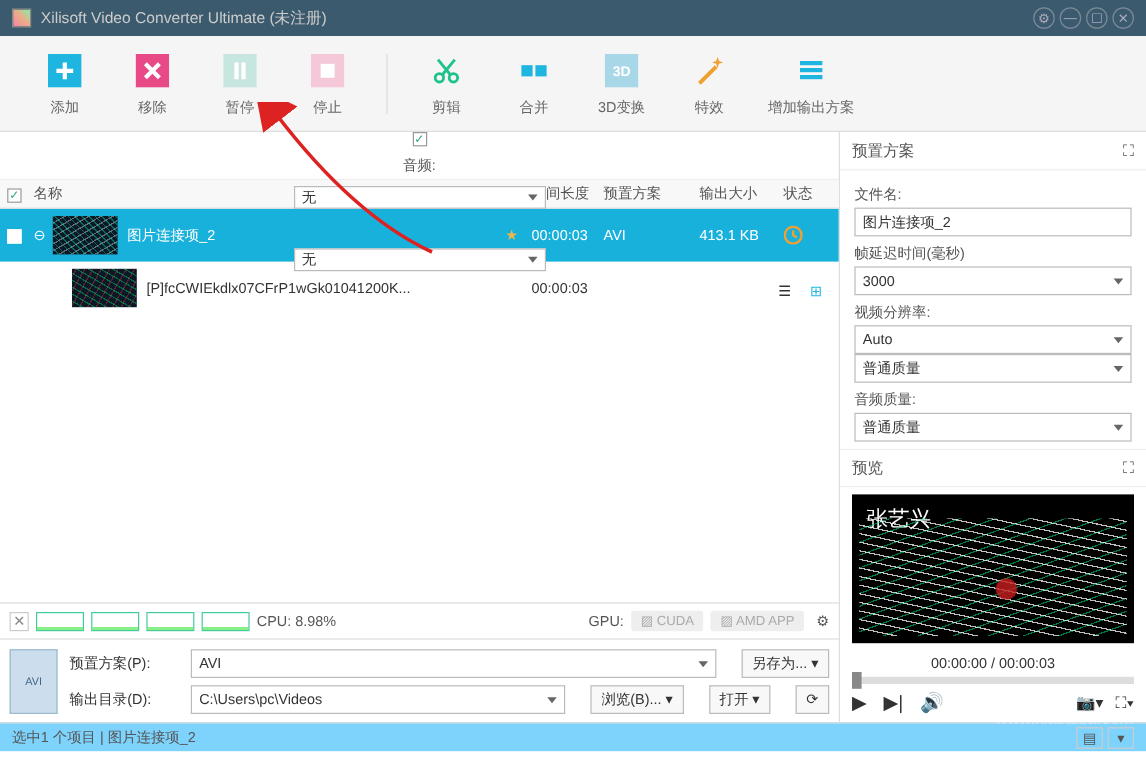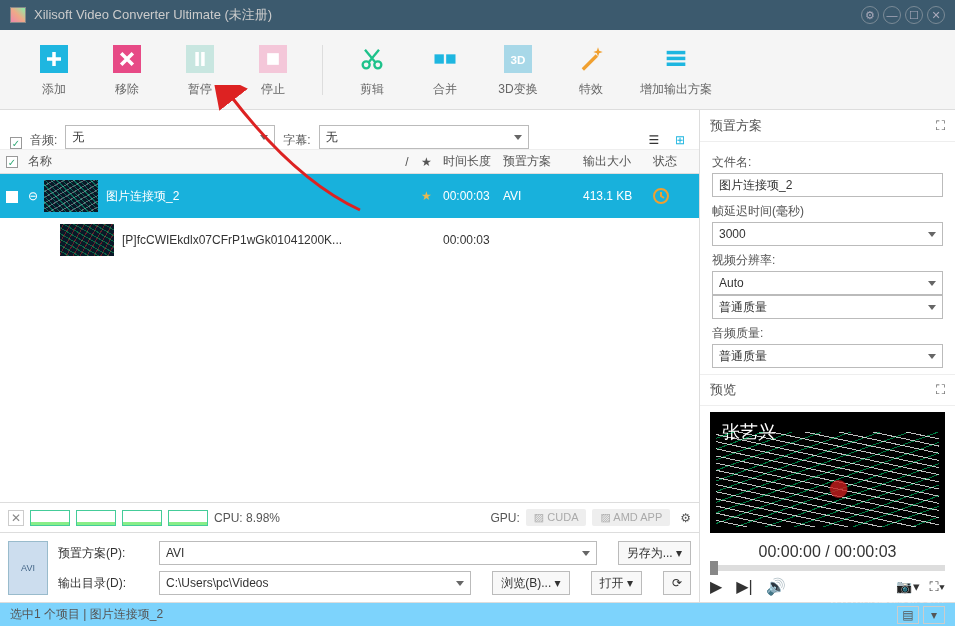--- a/index.html
+++ b/index.html
@@ -15,21 +15,21 @@
 .toolbtn { display: flex; flex-direction: column; align-items: center; gap: 4px; cursor: pointer; width: 48px; }
 .toolbtn.highlighted { border: 3px solid #d22; padding: 4px; width: 70px; height: 68px; margin: 0 -8px; }
 .toolbtn .iconbox { width: 36px; height: 36px; display: flex; align-items: center; justify-content: center; }
 .toolbtn .lbl { font-size: 12px; color: #666; }
 .iconbox svg { width: 28px; height: 28px; }
 
 .main { display: flex; height: 492px; }
 .left { width: 700px; display: flex; flex-direction: column; border-right: 1px solid #ddd; }
 .right { flex: 1; display: flex; flex-direction: column; padding: 0; }
 
-.filterbar { height: 40px; display: flex; align-items: flex-end; padding: 0 10px; gap: 8px; border-bottom: 1px solid #eee; }
+.filterbar { height: 40px; display: flex; align-items: center; padding: 0 10px; gap: 8px; border-bottom: 1px solid #eee; flex-direction: column; }
 .filterbar label { font-size: 12px; color: #555; }
 .combo { height: 24px; border: 1px solid #bbb; background: #fff; display: flex; align-items: center; padding: 0 6px; font-size: 12px; position: relative; }
 .combo::after { content: ''; position: absolute; right: 6px; width: 0; height: 0; border-left: 4px solid transparent; border-right: 4px solid transparent; border-top: 5px solid #666; }
 .viewicons { margin-left: auto; display: flex; gap: 8px; }
 .viewicon { width: 18px; height: 18px; display: flex; align-items: center; justify-content: center; }
 
 .listheader { height: 24px; background: #f8f8f8; border-bottom: 1px solid #ddd; display: flex; align-items: center; font-size: 12px; color: #555; padding: 0 6px; }
 .listheader .chk { width: 22px; }
 .listheader .name { flex: 1; }
 .listheader .slash { width: 28px; text-align: center; }
@@ -84,21 +84,21 @@
 .textinput { border:1px solid #bbb; padding:0 6px; font-size:12px; display:flex; align-items:center; }
 
 .preview { flex:1; display:flex; flex-direction:column; }
 .preview .section-title { border-top:1px solid #eee; }
 .preview .video { flex:1; background:#000; margin:6px 10px; position:relative; overflow:hidden; }
 .preview .video .vidtext { position:absolute; top:8px; left:12px; color:#fff; font-size:18px; }
 .preview .video::after { content:''; position:absolute; inset:20px 6px 6px 6px; background:
   radial-gradient(circle at 55% 60%, rgba(200,30,30,.8) 0, rgba(200,30,30,.8) 6%, transparent 7%),
   repeating-linear-gradient(12deg, transparent 0, transparent 6px, rgba(255,255,255,.75) 6px, rgba(255,255,255,.75) 7px),
   repeating-linear-gradient(-20deg, transparent 0, transparent 9px, rgba(0,220,120,.55) 9px, rgba(0,220,120,.55) 10px); }
-.preview .timecode { text-align:center; font-size:16px; color:#333; padding:4px; }
+.preview .timecode { text-align:center; font-size:12px; color:#333; padding:4px; }
 .preview .seek { height:6px; background:#ddd; margin:0 10px; position:relative; }
 .preview .seek .handle { position:absolute; left:0; top:-4px; width:8px; height:14px; background:#888; }
 .preview .controls { display:flex; align-items:center; padding:6px 10px; gap:14px; }
 .preview .controls .pbtn { font-size:16px; cursor:pointer; }
 .preview .controls .right-ctrls { margin-left:auto; display:flex; gap:10px; }
 
 .redarrow { position:absolute; left:205px; top:85px; pointer-events:none; z-index:100; }
 
 .chkbox { width:12px; height:12px; border:1px solid #999; display:inline-flex; align-items:center; justify-content:center; background:#fff; font-size:10px; }
 .chkbox.on::before { content:'✓'; color:#3a7; }

